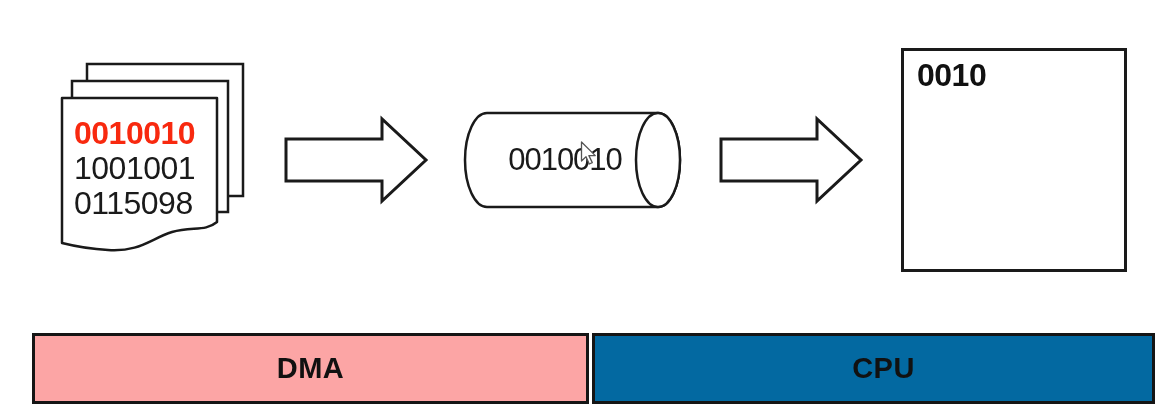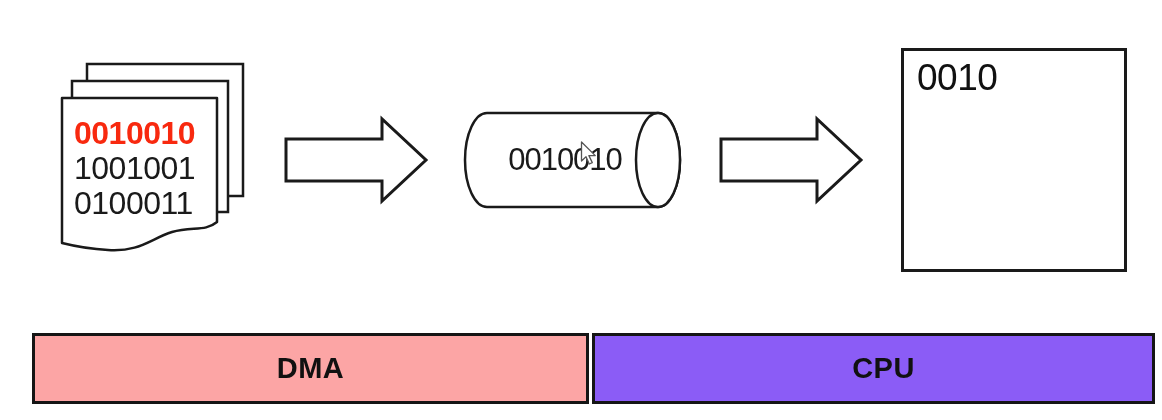--- a/index.html
+++ b/index.html
@@ -39,22 +39,22 @@
   .mem-box {
     left: 901px; top: 48px;
     width: 226px; height: 224px;
     box-sizing: border-box;
     border: 3px solid #1a1a1a;
     background: #ffffff;
   }
   .mem-box-label {
     left: 13px; top: 6px;
     position: absolute;
-    font-size: 37px;
-    font-weight: normal;
+    font-size: 32px;
+    font-weight: bold;
     letter-spacing: -0.5px;
     color: #111111;
   }
 
   
   .bar {
     top: 333px;
     height: 71px;
     box-sizing: border-box;
     border: 3px solid #151515;
@@ -77,21 +77,21 @@
 <div class="stage">
 
   <svg class="abs" style="left:60px; top:62px;" width="186" height="192" viewBox="0 0 186 192">
     <rect x="27" y="2" width="156" height="132" fill="#ffffff" stroke="#1a1a1a" stroke-width="2.5"></rect>
     <rect x="12" y="19" width="156" height="131" fill="#ffffff" stroke="#1a1a1a" stroke-width="2.5"></rect>
     <path d="M2,36 L157,36 L157,160 C145,170 132,164 112,170 C90,177 80,190 48,188 C30,187 14,184 2,181 Z" fill="#ffffff" stroke="#1a1a1a" stroke-width="2.5" stroke-linejoin="round"></path>
   </svg>
   <div class="abs doc-lines">
     <div class="doc-line-red" style="color: rgb(248, 41, 15);">0010010</div>
     <div>1001001</div>
-    <div>0100011</div>
+    <div>0115098</div>
   </div>
 
   <svg class="abs" style="left:283px; top:115px;" width="146" height="90" viewBox="0 0 146 90">
     <path d="M3,24 L99,24 L99,4 L143,45 L99,86 L99,66 L3,66 Z" fill="#ffffff" stroke="#1a1a1a" stroke-width="3" stroke-linejoin="miter"></path>
   </svg>
 
   <svg class="abs" style="left:458px; top:106px;" width="228" height="108" viewBox="0 0 228 108">
     <path d="M29,7 A22,47 0 0 0 29,101 L200,101 A22,47 0 0 0 200,7 Z" fill="#ffffff" stroke="#1a1a1a" stroke-width="2.5"></path>
     <ellipse cx="200" cy="54" rx="22" ry="47" fill="#ffffff" stroke="#1a1a1a" stroke-width="2.5"></ellipse>
   </svg>
@@ -105,17 +105,17 @@
     <path d="M3,24 L99,24 L99,4 L143,45 L99,86 L99,66 L3,66 Z" fill="#ffffff" stroke="#1a1a1a" stroke-width="3" stroke-linejoin="miter"></path>
   </svg>
 
   <div class="abs mem-box">
     <div class="mem-box-label">0010</div>
   </div>
 
   <div class="abs bar bar-dma" style="background: #fca5a5;">
     <span>DMA</span>
   </div>
-  <div class="abs bar bar-cpu" style="background: #8b5cf6; padding-left: 20px;">
+  <div class="abs bar bar-cpu" style="background: #0369a1; padding-left: 20px;">
     <span>CPU</span>
   </div>
 
 </div>
 
 </body></html>

